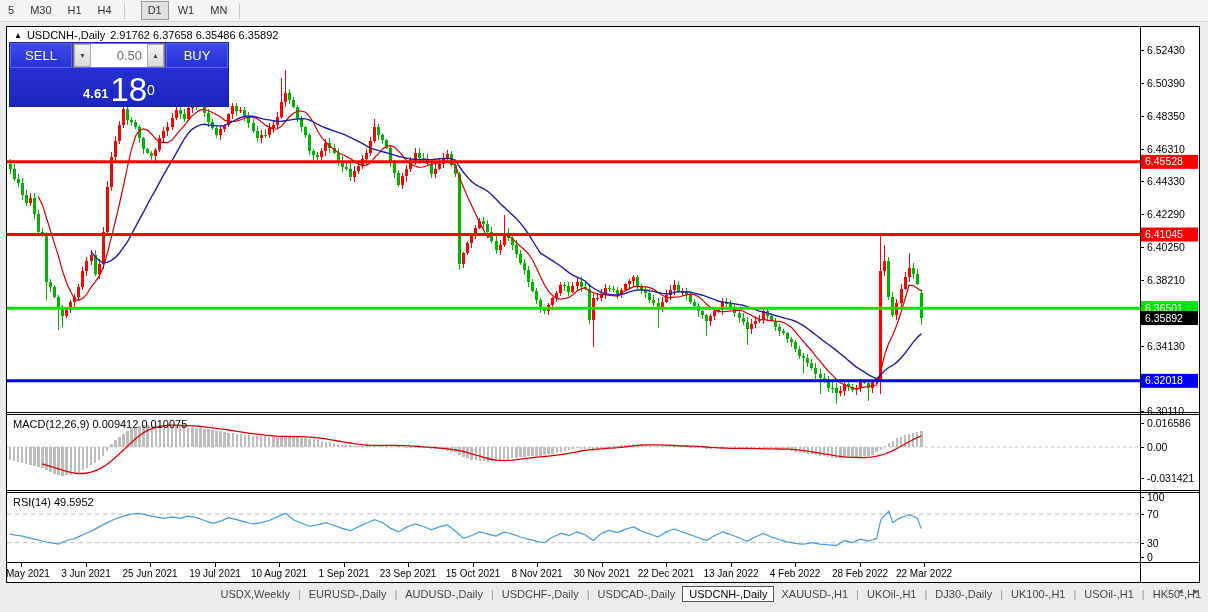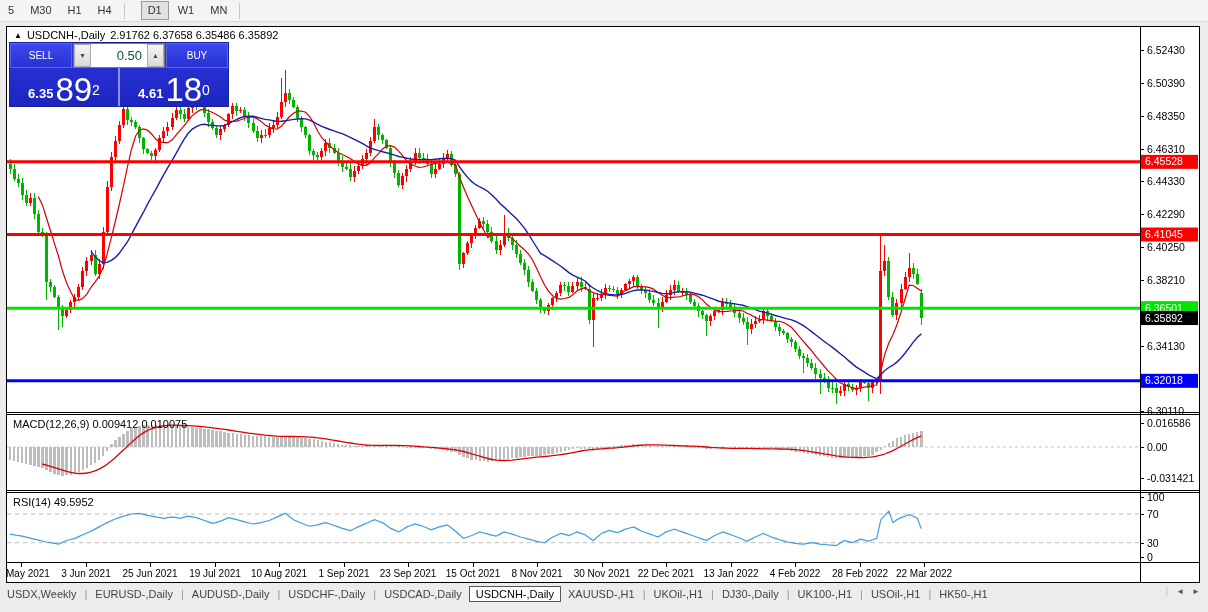--- a/index.html
+++ b/index.html
@@ -10,32 +10,32 @@
   .tf-btn.active{background:#e2e2e2;border:1px solid #9a9a9a;margin-left:12px;}
   .tb-sep{width:1px;height:16px;background:#c9c9c9;margin:0 4px;}
   
   #chartwin{position:absolute;left:6px;top:26px;width:1194px;height:557px;background:#fff;}
   #chartsvg{position:absolute;left:0;top:0;}
   #chart-title{position:absolute;left:8px;top:3px;font-size:11px;color:#000;display:flex;align-items:center;gap:5px;z-index:5;}
   #chart-title .tri{font-size:8px;color:#000;}
   
   #trade{position:absolute;left:4px;top:17px;width:218px;height:63px;z-index:6;background:linear-gradient(#2c37dd,#1c25c0);box-shadow:0 0 0 1px #1a1f9e;}
   .tp-top{display:flex;height:25px;}
-  .tp-btn{width:62px;display:flex;align-items:center;justify-content:center;color:#fff;font-size:10px;background:linear-gradient(#3d49ea,#2732d4);border:1px solid #5a66f2;box-sizing:border-box;}
+  .tp-btn{width:62px;display:flex;align-items:center;justify-content:center;color:#fff;font-size:13px;background:linear-gradient(#3d49ea,#2732d4);border:1px solid #5a66f2;box-sizing:border-box;}
   .vol-wrap{flex:1;display:flex;background:#fff;border:1px solid #7a7a7a;box-sizing:border-box;margin:0 1px;}
   .spin{width:17px;background:linear-gradient(#f4f4f4,#d9d9d9);border:1px solid #aaa;box-sizing:border-box;font-size:7px;color:#446;display:flex;align-items:center;justify-content:center;}
-  .vol-val{flex:1;font-size:13px;color:#14532d;display:flex;align-items:center;justify-content:flex-end;padding-right:5px;margin-left:19px;}
+  .vol-val{flex:1;font-size:13px;color:#737373;display:flex;align-items:center;justify-content:flex-end;padding-right:5px;margin-left:19px;}
   .tp-bottom{display:flex;height:38px;}
   .price-box{flex:1;display:flex;align-items:flex-end;justify-content:center;color:#fff;padding-bottom:1px;}
   .price-box.left{border-right:2px solid #8a90f0;}
   .p-small{font-size:13px;font-weight:bold;margin:0 2px 4px 0;}
   .p-big{font-size:33px;line-height:30px;font-weight:400;}
   .p-sup{font-size:14px;vertical-align:14px;}
   
-  #tabbar{position:absolute;left:0;top:584px;width:1208px;height:20px;background:#ececec;display:flex;align-items:center;box-sizing:border-box;font-size:11px;color:#444;}
+  #tabbar{position:absolute;left:0;top:584px;width:1208px;height:20px;background:#ececec;display:flex;align-items:center;box-sizing:border-box;font-size:11px;color:#444;justify-content:flex-end;}
   .tab{padding:1px 7px;white-space:nowrap;}
   .tab.active{background:#fff;border:1px solid #555;color:#000;padding:1px 6px;}
   .tab-sep{color:#999;margin:0 1px;}
   #tab-arrows{position:absolute;right:8px;top:586px;font-size:9px;color:#555;display:flex;gap:8px;align-items:center;z-index:7;}
   #tab-arrows .bar{color:#bbb;}
   text{font-family:"Liberation Sans",sans-serif;}
 </style>
 </head>
 <body>
 
@@ -845,25 +845,20 @@
       <div class="tp-top">
         <div class="tp-btn">SELL</div>
         <div class="vol-wrap">
           <div class="spin">▼</div>
           <div class="vol-val">0.50</div>
           <div class="spin">▲</div>
         </div>
         <div class="tp-btn">BUY</div>
       </div>
       <div class="tp-bottom">
-        <div class="price-box left">
-          <span class="p-small">6.35</span>
-          <span class="p-big">89</span>
-          <span class="p-big p-sup">2</span>
-        </div>
         <div class="price-box">
           <span class="p-small">4.61</span>
           <span class="p-big">18</span>
           <span class="p-big p-sup">0</span>
         </div>
       </div>
     </div>
   </div>
 
   <div id="tabbar">

